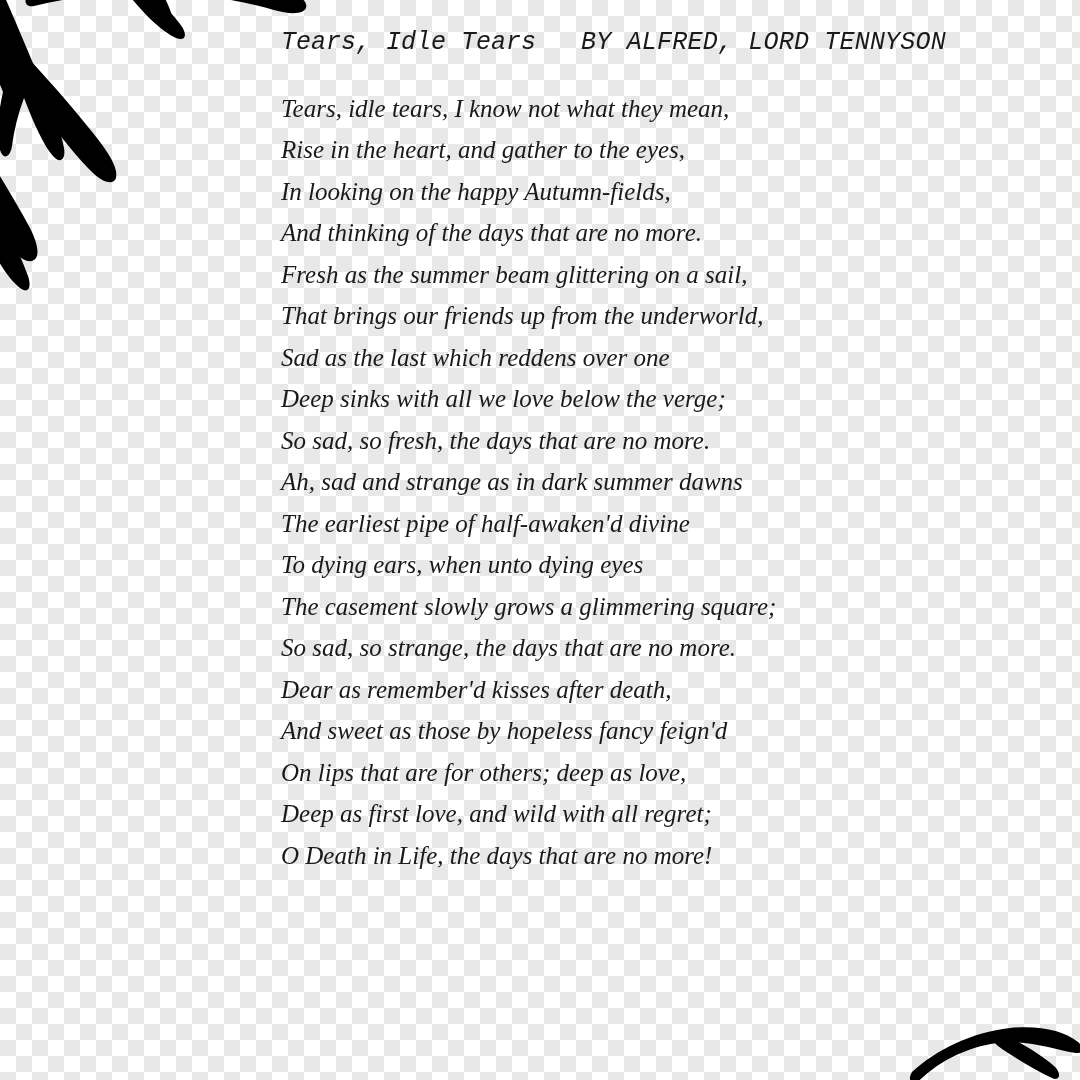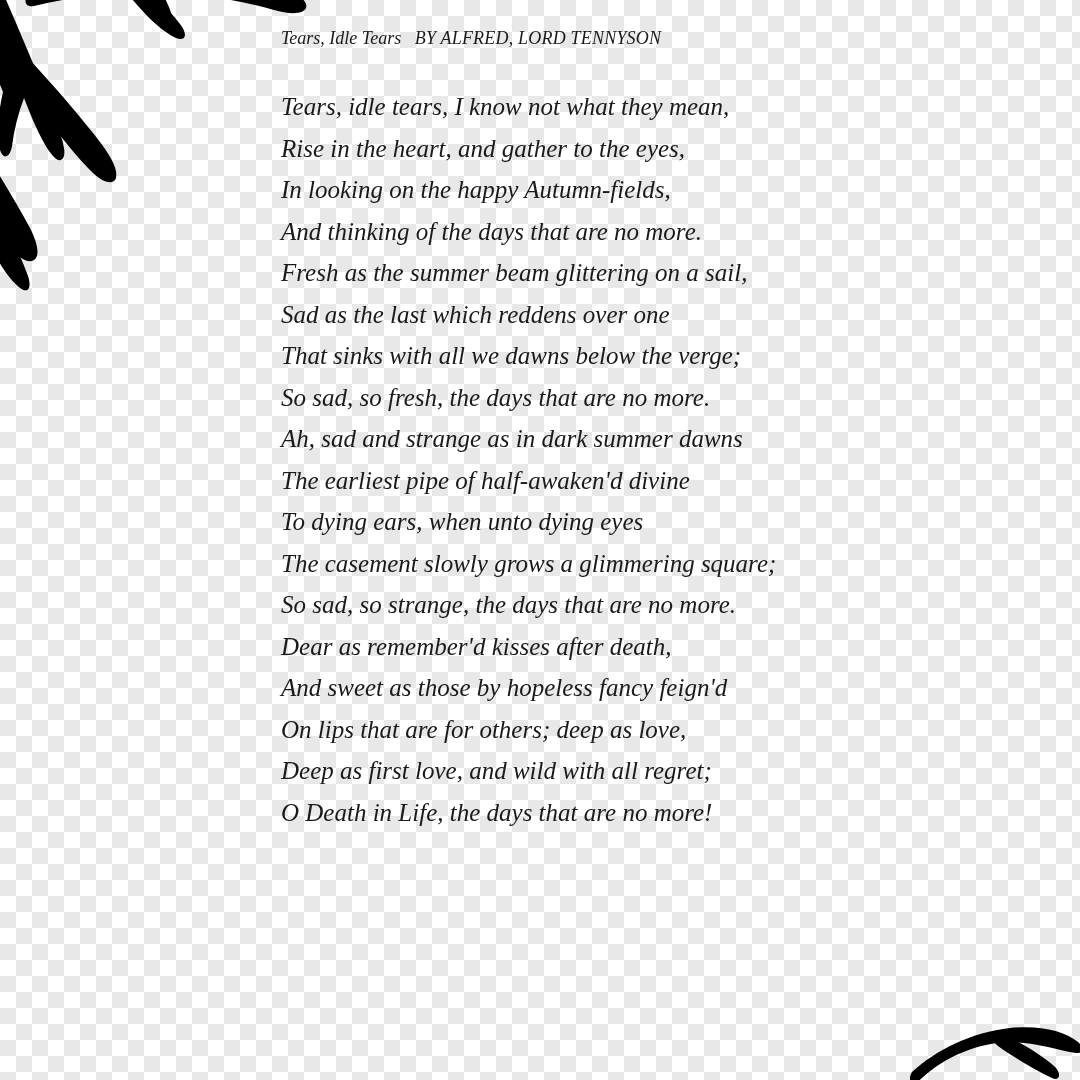--- a/index.html
+++ b/index.html
@@ -28,25 +28,26 @@
 
   .poem-block {
     position: absolute;
     left: 281px;
     top: 26px;
     width: 740px;
   }
 
   .title-line {
     font-style: italic;
-    font-size: 18px;
+    font-size: 25px;
     color: #1a1a1a;
     line-height: 1.35;
     white-space: pre;
-    margin-bottom: 36px;
+    margin-bottom: 28px;
+    font-family: Liberation Mono, monospace;
   }
   .title-line .title-text { font-style: italic; }
   .title-line .byline { font-style: italic; letter-spacing: 0.2px; }
 
   .stanza {
   }
   .stanza:last-child { margin-bottom: 16px; }
 
   .line {
     font-style: italic;
@@ -160,22 +161,23 @@
 
     <div class="stanza">
       <div class="line">Tears, idle tears, I know not what they mean,</div>
       <div class="line">Rise in the heart, and gather to the eyes,</div>
       <div class="line">In looking on the happy Autumn-fields,</div>
       <div class="line">And thinking of the days that are no more.</div>
     </div>
 
     <div class="stanza">
       <div class="line">Fresh as the summer beam glittering on a sail,</div>
+      <div class="line">That brings our friends up from the underworld,</div>
       <div class="line">Sad as the last which reddens over one</div>
-      <div class="line">That sinks with all we dawns below the verge;</div>
+      <div class="line">Deep sinks with all we love below the verge;</div>
       <div class="line">So sad, so fresh, the days that are no more.</div>
     </div>
 
     <div class="stanza">
       <div class="line">Ah, sad and strange as in dark summer dawns</div>
       <div class="line">The earliest pipe of half-awaken'd divine</div>
       <div class="line">To dying ears, when unto dying eyes</div>
       <div class="line">The casement slowly grows a glimmering square;</div>
       <div class="line">So sad, so strange, the days that are no more.</div>
     </div>

